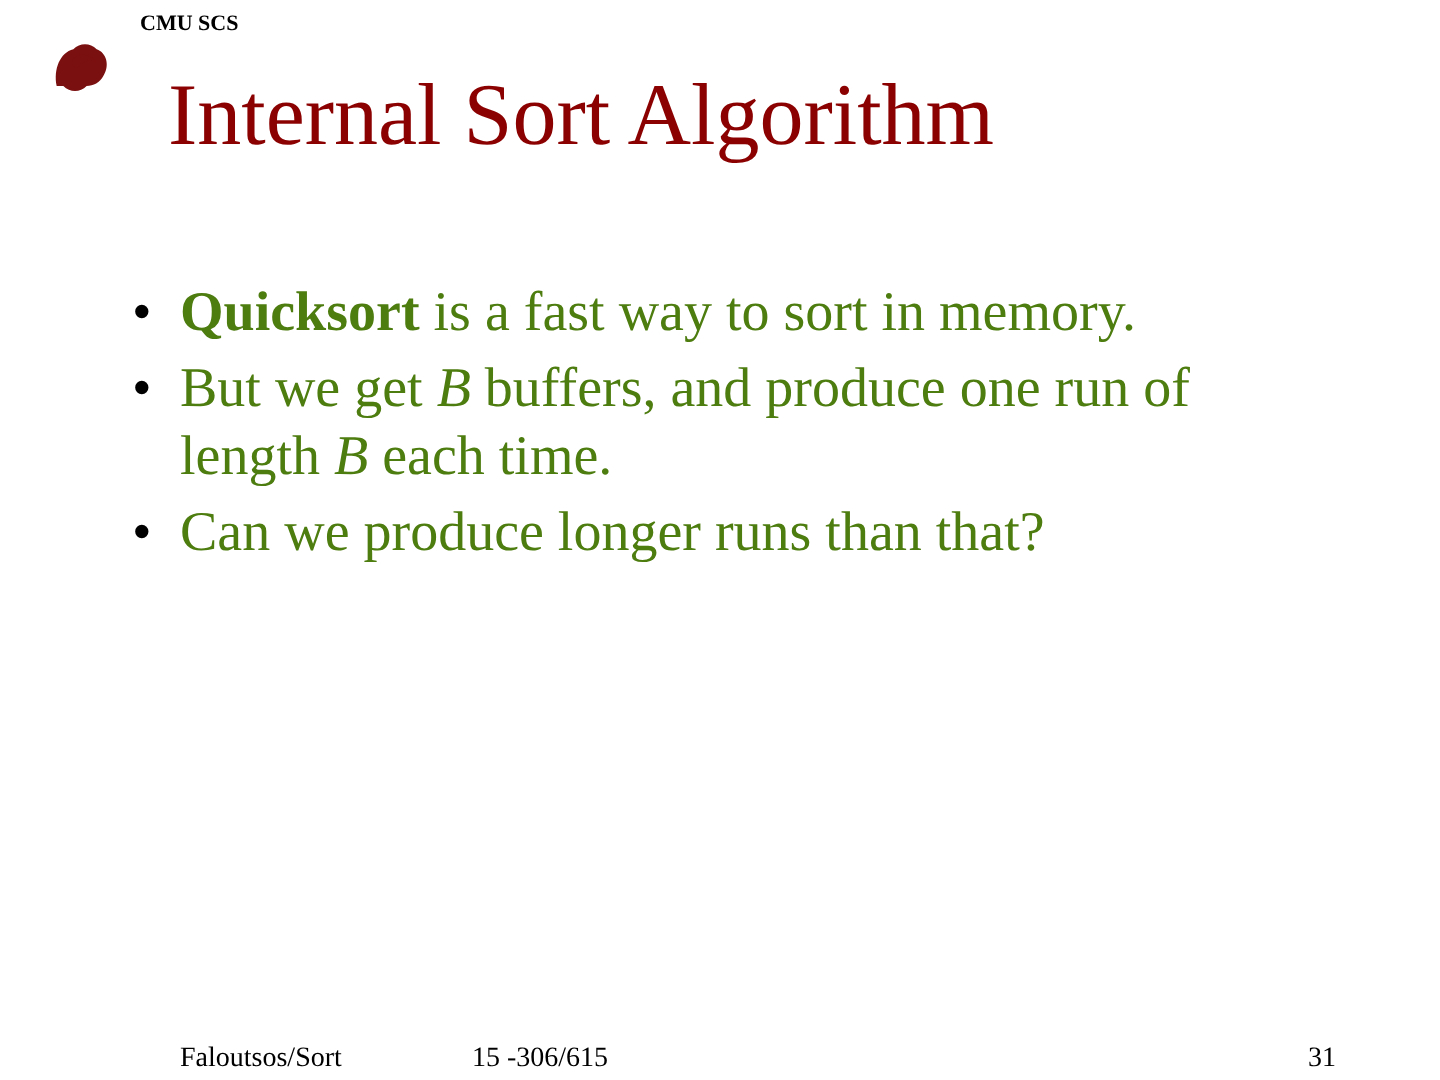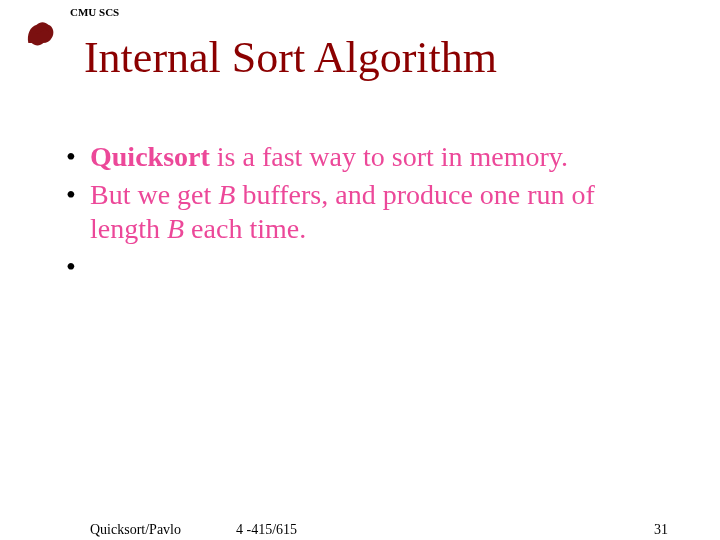--- a/index.html
+++ b/index.html
@@ -52,21 +52,21 @@
       width: 28px;
       flex-shrink: 0;
       font-size: 28px;
       line-height: 34px;
       text-align: left;
       padding-left: 4px;
     }
     .bullet-text {
       font-size: 28px;
       line-height: 34px;
-      color: #ec4899;
+      color: #4d7c0f;
     }
     .bold { font-weight: bold; }
     .italic { font-style: italic; }
     .footer {
       position: absolute;
       bottom: 18px;
       left: 0;
       width: 720px;
       font-size: 14px;
       font-family: "Times New Roman", serif;
@@ -100,20 +100,21 @@
     <div class="bullet-row">
       <div class="bullet-dot">•</div>
       <div class="bullet-text"><span class="bold">Quicksort</span><span> is a fast way to sort in memory.</span></div>
     </div>
     <div class="bullet-row">
       <div class="bullet-dot">•</div>
       <div class="bullet-text"><span>But we get </span><span class="italic">B</span><span> buffers, and produce one run of length </span><span class="italic">B</span><span> each time.</span></div>
     </div>
     <div class="bullet-row">
       <div class="bullet-dot">•</div>
+      <div class="bullet-text"><span>Can we produce longer runs than that?</span></div>
     </div>
   </div>
 
 <div class="footer">
-  <span class="footer-left">Quicksort/Pavlo</span>
-  <span class="footer-center">4 -415/615</span>
+  <span class="footer-left">Faloutsos/Sort</span>
+  <span class="footer-center">15 -306/615</span>
   <span class="footer-right">31</span>
 </div>
 
 </body></html>

